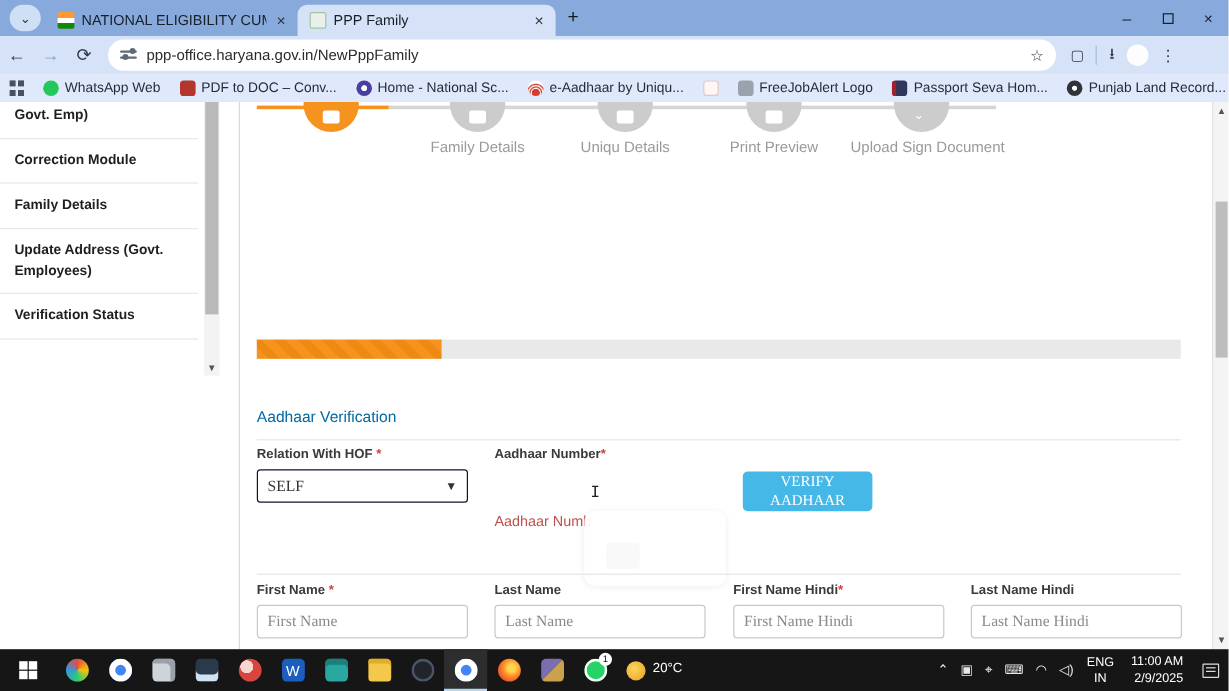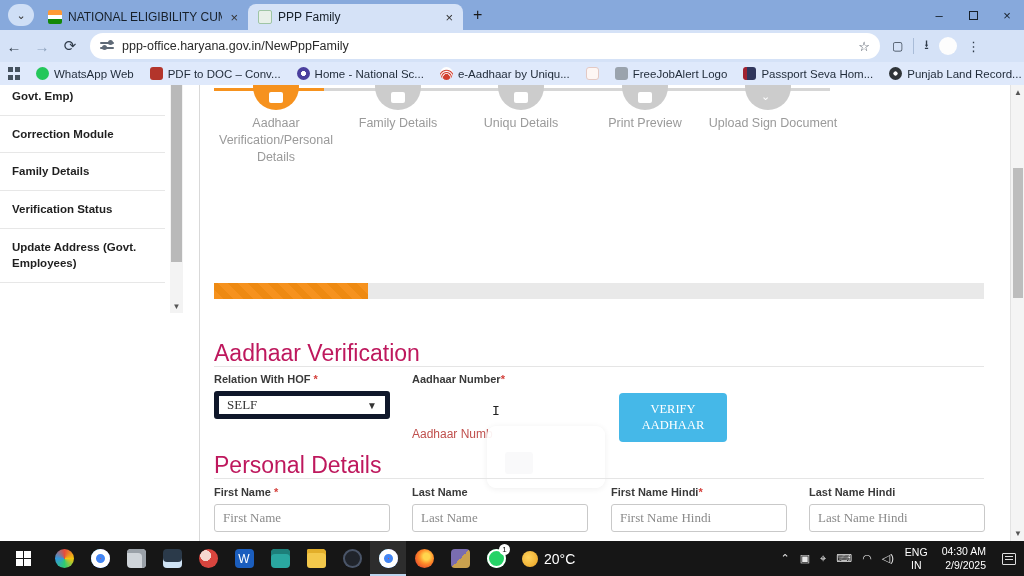--- a/index.html
+++ b/index.html
@@ -71,29 +71,29 @@
   .step-circle.inactive { background:#cccccc; }
   .step-glyph { width:14px; height:11px; background:#fff; border-radius:2px; }
   .step-glyph.chev { background:none; color:#fff; font-size:11px; line-height:8px; }
   .step-label { position:absolute; top:30px; width:130px; text-align:center; font-size:12.5px; color:#9a9a9a; line-height:1.35; }
 
   
   .progress { position:absolute; left:214px; top:198px; width:770px; height:16px; background:#e9e9e9; }
   .progress .fill { height:16px; background:repeating-linear-gradient(45deg,#f6921e 0 7px,#ee8a12 7px 14px); }
 
   
-  .h-section { position:absolute; font-size:23px; font-weight:500; color:#be185d; }
+  .h-section { position:absolute; font-size:13px; font-weight:500; color:#0369a1; }
   .rule { position:absolute; left:214px; width:770px; height:1px; background:#e5e5e5; }
   .flabel { position:absolute; font-size:11px; font-weight:bold; color:#3a3a3a; line-height:1.4; }
   .req { color:#d43f3a; }
-  .selectbox { position:absolute; width:176px; height:28px; border:5px solid #0f172a; border-radius:3px; background:#fff; display:flex; align-items:center; padding:0 8px; font-family:"Liberation Serif",serif; font-size:13px; color:#333; }
+  .selectbox { position:absolute; width:176px; height:28px; border:1px solid #0f172a; border-radius:3px; background:#fff; display:flex; align-items:center; padding:0 8px; font-family:"Liberation Serif",serif; font-size:13px; color:#333; }
   .selectbox .chev { margin-left:auto; font-size:10px; color:#333; }
   .inputbox { position:absolute; width:176px; height:28px; border:1px solid #c9c9c9; border-radius:3px; background:#fff; display:flex; align-items:center; padding:0 8px; font-family:"Liberation Serif",serif; font-size:13px; color:#8a8a8a; }
   .inputbox.focus { border:1px solid #7a7a7a; border-radius:4px; }
-  .verify-btn { position:absolute; left:619px; top:308px; width:108px; height:49px; background:#45b8e8; border:none; border-radius:4px; color:#fff; font-family:"Liberation Serif",serif; font-size:12.5px; line-height:1.25; text-align:center; }
+  .verify-btn { position:absolute; left:619px; top:308px; width:108px; height:33px; background:#45b8e8; border:none; border-radius:4px; color:#fff; font-family:"Liberation Serif",serif; font-size:12.5px; line-height:1.25; text-align:center; }
   .err-text { position:absolute; left:412px; top:342px; font-size:12px; color:#c0504d; }
   .ghost-card { position:absolute; left:487px; top:341px; width:118px; height:62px; background:rgba(255,255,255,0.93); border-radius:9px; box-shadow:0 1px 6px rgba(0,0,0,0.07); }
   .ghost-card .inner { position:absolute; left:18px; top:26px; width:28px; height:22px; background:rgba(248,248,250,0.9); border-radius:3px; }
   .ibeam { position:absolute; left:492px; top:318px; font-family:"DejaVu Sans Mono",monospace; font-size:13px; color:#222; }
 
   
   .taskbar { position:absolute; left:0; top:541px; width:1024px; height:35px; background:#161616; display:flex; align-items:center; color:#fff; }
   .tb-start { width:46px; height:35px; display:flex; align-items:center; justify-content:center; }
   .win-logo { width:15px; height:15px; display:grid; grid-template-columns:7px 7px; gap:1px; }
   .win-logo i { background:#fff; width:7px; height:7px; }
@@ -101,21 +101,21 @@
   .mag { width:10px; height:10px; border:1.6px solid #333; border-radius:50%; position:relative; flex:0 0 auto; }
   .mag:after { content:''; position:absolute; width:5px; height:1.6px; background:#333; transform:rotate(45deg); left:8px; top:9px; }
   .pizza { width:40px; height:27px; margin-left:auto; background:#f7d08a; clip-path:polygon(0 45%,100% 0,100% 100%,0 65%); position:relative; }
   .pizza i { position:absolute; width:7px; height:7px; border-radius:50%; background:#c83b2f; }
   .tb-icons { display:flex; align-items:center; height:35px; }
   .tb-ic { width:36px; height:35px; display:flex; align-items:center; justify-content:center; position:relative; }
   .tb-ic.active { background:#2d2d2d; box-shadow:inset 0 -2px 0 #bcd5ee; }
   .ic { width:19px; height:19px; border-radius:4px; }
   .ic.circle { border-radius:50%; }
   .badge { position:absolute; top:3px; right:4px; width:11px; height:11px; border-radius:50%; background:#fff; color:#111; font-size:8px; display:flex; align-items:center; justify-content:center; }
-  .tb-weather { display:flex; align-items:flex-start; gap:6px; padding:0 8px; font-size:14px; }
+  .tb-weather { display:flex; align-items:flex-start; gap:6px; padding:0 8px; font-size:11px; }
   .sun { width:16px; height:16px; border-radius:50%; background:radial-gradient(circle at 40% 40%, #ffd45e, #e8a020); }
   .tray { margin-left:auto; display:flex; align-items:center; height:35px; }
   .tray-ic { padding:0 5px; font-size:11px; color:#e8e8e8; }
   .tray-lang { text-align:center; font-size:10.5px; line-height:1.2; padding:0 6px; }
   .tray-clock { text-align:right; font-size:10.5px; line-height:1.3; padding:0 8px; }
   .tray-note { width:30px; height:35px; display:flex; align-items:center; justify-content:center; }
   .note-ic { width:14px; height:12px; border:1.2px solid #ddd; border-radius:1px; position:relative; }
   .note-ic:before { content:''; position:absolute; left:2px; top:2px; width:8px; height:1.2px; background:#ddd; box-shadow:0 3px 0 #ddd; }
 </style>
 </head>
@@ -209,22 +209,22 @@
     <span class="bm-sep" style="margin-left:10px;"></span>
 
   </div>
 
   <div class="pagearea">
 
     <div class="sidebar">
       <div class="side-item first" style="border-top:none;">Govt. Emp)</div>
       <div class="side-item">Correction Module</div>
       <div class="side-item">Family Details</div>
+      <div class="side-item">Update Address (Govt. Employees)</div>
       <div class="side-item">Verification Status</div>
-      <div class="side-item">Update Address (Govt. Employees)</div>
       <div class="side-scroll">
         <div class="thumb"></div>
         <div class="arr">▼</div>
       </div>
     </div>
 
     <div class="step-line orange"></div>
     <div class="step-line gray"></div>
 
     <div class="step-circle active" style="left:253px;">
@@ -236,21 +236,20 @@
     <div class="step-circle inactive" style="left:498px;">
         <span class="step-glyph"></span>
       </div>
     <div class="step-circle inactive" style="left:622px;">
         <span class="step-glyph"></span>
       </div>
     <div class="step-circle inactive" style="left:745px;">
         <span class="step-glyph chev">⌄</span>
       </div>
 
-    <div class="step-label" style="left:211px;">Aadhaar Verification/Personal Details</div>
     <div class="step-label" style="left:333px;">Family Details</div>
     <div class="step-label" style="left:456px;">Uniqu Details</div>
     <div class="step-label" style="left:580px;">Print Preview</div>
     <div class="step-label" style="left:688px;width:170px;">Upload Sign Document</div>
 
     <div class="progress">
       <div class="fill" style="width: 20%;"></div>
     </div>
 
     <div class="h-section" style="left:214px;top:255px;">Aadhaar Verification</div>
@@ -273,21 +272,20 @@
     <button class="verify-btn">
       <span>VERIFY</span><br>
       <span>AADHAAR</span>
     </button>
 
     <div class="err-text">Aadhaar Numb</div>
     <div class="ghost-card">
         <span class="inner"></span>
       </div>
 
-    <div class="h-section" style="left:214px;top:367px;">Personal Details</div>
     <div class="rule" style="top:393px;"></div>
 
     <div class="flabel" style="left:214px;top:400px;"><span>First Name</span><span class="req"> *</span></div>
     <div class="flabel" style="left:412px;top:400px;"><span>Last Name</span></div>
     <div class="flabel" style="left:611px;top:400px;"><span>First Name Hindi</span><span class="req">*</span></div>
     <div class="flabel" style="left:809px;top:400px;"><span>Last Name Hindi</span></div>
 
     <div class="inputbox" style="left:214px;top:419px;">
         <span>First Name</span>
       </div>
@@ -368,21 +366,21 @@
       <div class="tray-ic">▣</div>
       <div class="tray-ic">⌖</div>
       <div class="tray-ic">⌨</div>
       <div class="tray-ic">◠</div>
       <div class="tray-ic">◁)</div>
       <div class="tray-lang">
         <div>ENG</div>
           <div>IN</div>
       </div>
       <div class="tray-clock">
-        <div>04:30 AM</div>
+        <div>11:00 AM</div>
         <div>2/9/2025</div>
       </div>
       <div class="tray-note">
           <span class="note-ic"></span>
         </div>
     </div>
   </div>
 </div>
 
 </body></html>

